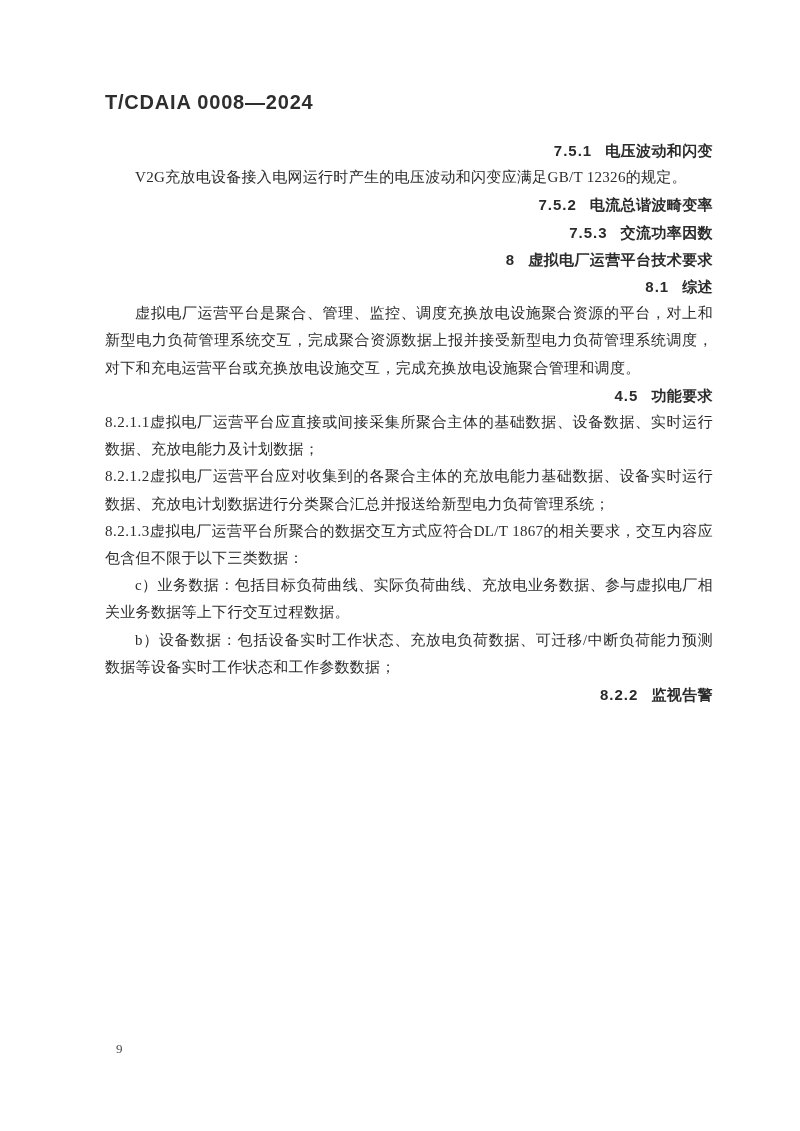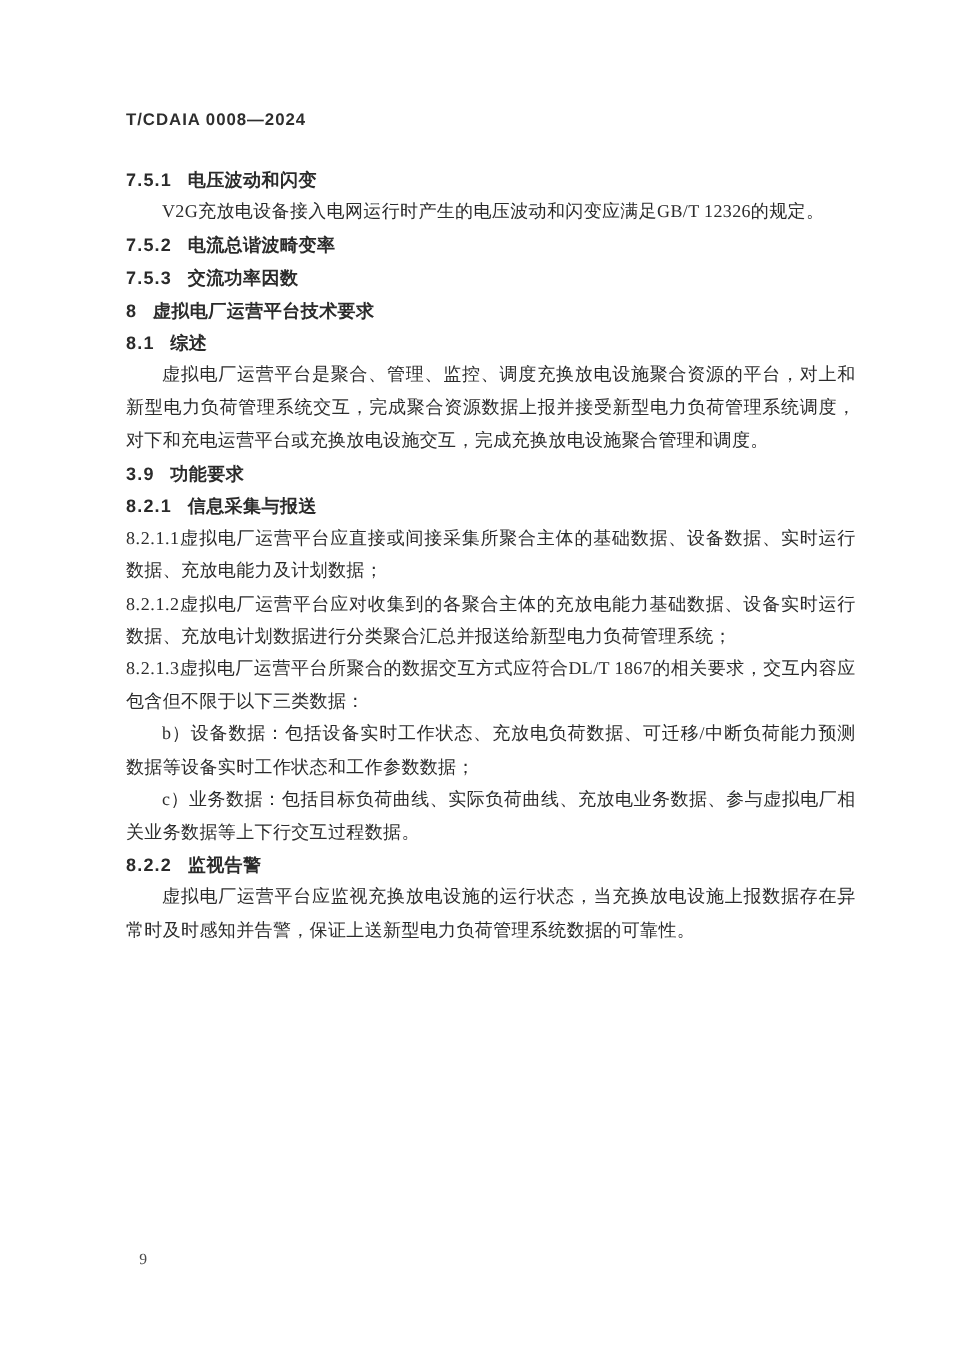--- a/index.html
+++ b/index.html
@@ -16,21 +16,21 @@
     color: #2b2b2b;
     font-family: "Liberation Serif", "DejaVu Serif", serif;
     overflow: hidden;
   }
   .doc-header {
     position: absolute;
     top: 91px;
     left: 105px;
     font-family: "Liberation Sans", "DejaVu Sans", sans-serif;
     font-weight: bold;
-    font-size: 14px;
+    font-size: 20px;
     letter-spacing: 0.8px;
     color: #2e2e2e;
     white-space: nowrap;
   }
   .doc-body {
     position: absolute;
     top: 137px;
     left: 105px;
     width: 608px;
     font-size: 15px;
@@ -42,21 +42,21 @@
   .doc-body p, .doc-body .heading {
     margin: 0;
     padding: 0;
   }
   .heading {
     font-family: "Liberation Sans", "DejaVu Sans", sans-serif;
     font-weight: bold;
     font-size: 15px;
     letter-spacing: 0.4px;
     margin: 2px 0;
-    text-align: left;
+    text-align: right;
   }
   .heading .blk-label {
     display: inline-block;
     margin-right: 13px;
     letter-spacing: 1px;
   }
   .paragraph {
     text-indent: 2em;
     letter-spacing: 0.3px;
   }
@@ -85,25 +85,23 @@
   <div class="doc-header">T/CDAIA 0008—2024</div>
 
   <div class="doc-body">
       <div class="heading heading3"><span class="blk-label">7.5.1</span><span>电压波动和闪变</span></div>
       <p class="paragraph"><span>V2G充放电设备接入电网运行时产生的电压波动和闪变应满足GB/T 12326的规定。</span></p>
       <div class="heading heading3"><span class="blk-label">7.5.2</span><span>电流总谐波畸变率</span></div>
       <div class="heading heading3"><span class="blk-label">7.5.3</span><span>交流功率因数</span></div>
       <div class="heading heading1"><span class="blk-label">8</span><span>虚拟电厂运营平台技术要求</span></div>
       <div class="heading heading2"><span class="blk-label">8.1</span><span>综述</span></div>
       <p class="paragraph"><span>虚拟电厂运营平台是聚合、管理、监控、调度充换放电设施聚合资源的平台，对上和新型电力负荷管理系统交互，完成聚合资源数据上报并接受新型电力负荷管理系统调度，对下和充电运营平台或充换放电设施交互，完成充换放电设施聚合管理和调度。</span></p>
-      <div class="heading heading2"><span class="blk-label">3.9</span><span>功能要求</span></div>
-      <div class="heading heading3"><span class="blk-label">8.2.1</span><span>信息采集与报送</span></div>
+      <div class="heading heading2"><span class="blk-label">4.5</span><span>功能要求</span></div>
       <p class="clause"><span class="blk-label">8.2.1.1</span><span>虚拟电厂运营平台应直接或间接采集所聚合主体的基础数据、设备数据、实时运行数据、充放电能力及计划数据；</span></p>
       <p class="clause"><span class="blk-label">8.2.1.2</span><span>虚拟电厂运营平台应对收集到的各聚合主体的充放电能力基础数据、设备实时运行数据、充放电计划数据进行分类聚合汇总并报送给新型电力负荷管理系统；</span></p>
       <p class="clause"><span class="blk-label">8.2.1.3</span><span>虚拟电厂运营平台所聚合的数据交互方式应符合DL/T 1867的相关要求，交互内容应包含但不限于以下三类数据：</span></p>
+      <p class="paragraph"><span>c）业务数据：包括目标负荷曲线、实际负荷曲线、充放电业务数据、参与虚拟电厂相关业务数据等上下行交互过程数据。</span></p>
       <p class="paragraph"><span>b）设备数据：包括设备实时工作状态、充放电负荷数据、可迁移/中断负荷能力预测数据等设备实时工作状态和工作参数数据；</span></p>
-      <p class="paragraph"><span>c）业务数据：包括目标负荷曲线、实际负荷曲线、充放电业务数据、参与虚拟电厂相关业务数据等上下行交互过程数据。</span></p>
       <div class="heading heading3"><span class="blk-label">8.2.2</span><span>监视告警</span></div>
-      <p class="paragraph"><span>虚拟电厂运营平台应监视充换放电设施的运行状态，当充换放电设施上报数据存在异常时及时感知并告警，保证上送新型电力负荷管理系统数据的可靠性。</span></p>
     </div>
 
   <div class="page-number">9</div>
 </div>
 
 </body></html>

